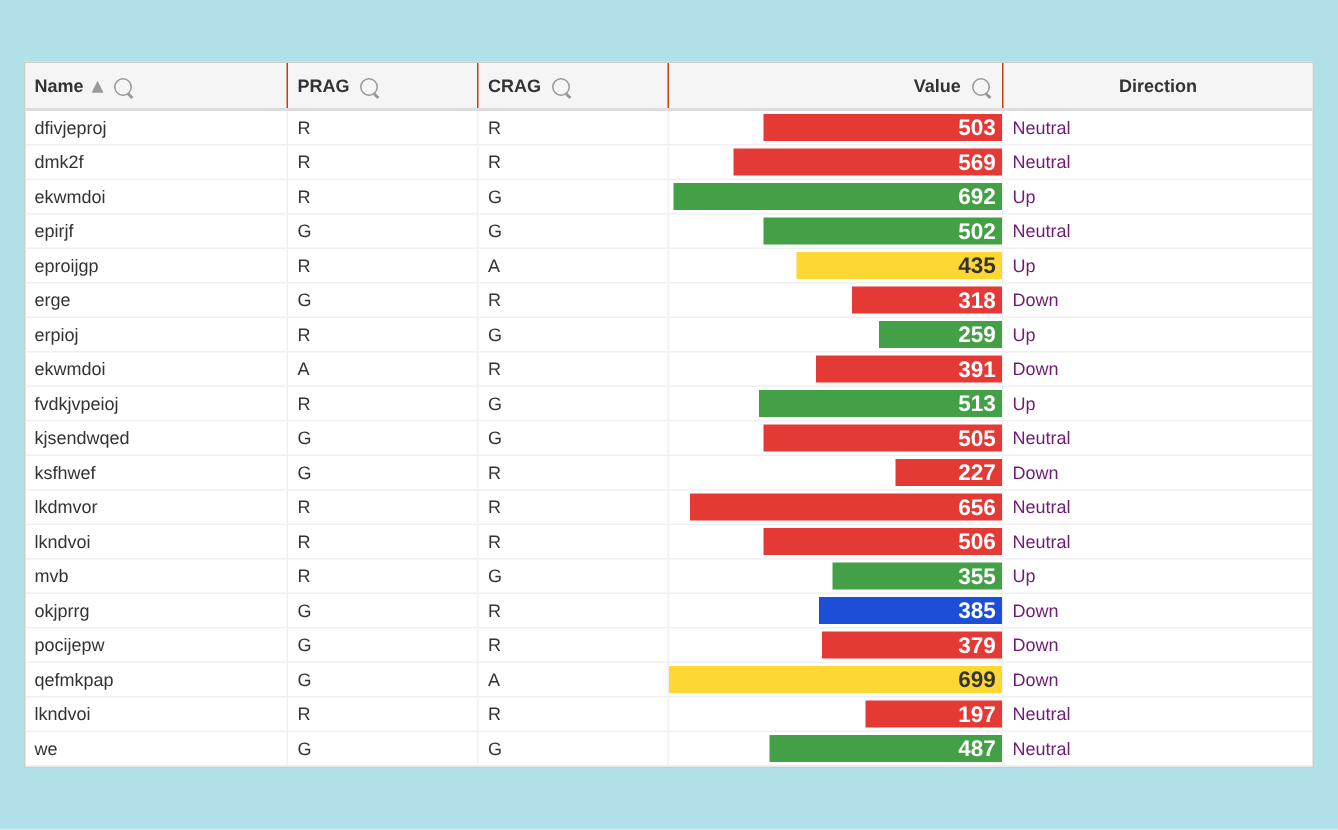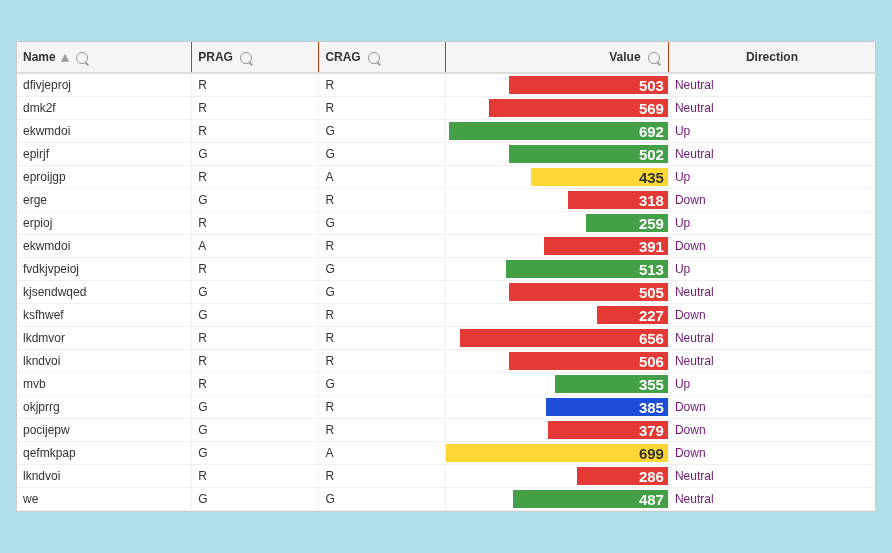--- a/index.html
+++ b/index.html
@@ -298,21 +298,21 @@
             <td class="value-col" style="padding: 2px 0px;">
               <div class="value-bar" style="width: 100%; background-color: rgb(253, 216, 53); margin-left: auto; color: rgb(51, 51, 51);">699</div>
             </td>
             <td class="direction-col">Down</td>
           </tr>
           <tr>
             <td class="name-col">lkndvoi</td>
             <td class="prag-col">R</td>
             <td class="crag-col">R</td>
             <td class="value-col" style="padding: 2px 0px;">
-              <div class="value-bar" style="width: 41%; background-color: rgb(229, 57, 53); margin-left: auto;">286</div>
+              <div class="value-bar" style="width: 41%; background-color: rgb(229, 57, 53); margin-left: auto;">197</div>
             </td>
             <td class="direction-col">Neutral</td>
           </tr>
           <tr>
             <td class="name-col">we</td>
             <td class="prag-col">G</td>
             <td class="crag-col">G</td>
             <td class="value-col" style="padding: 2px 0px;">
               <div class="value-bar" style="width: 70%; background-color: rgb(67, 160, 71); margin-left: auto;">487</div>
             </td>

